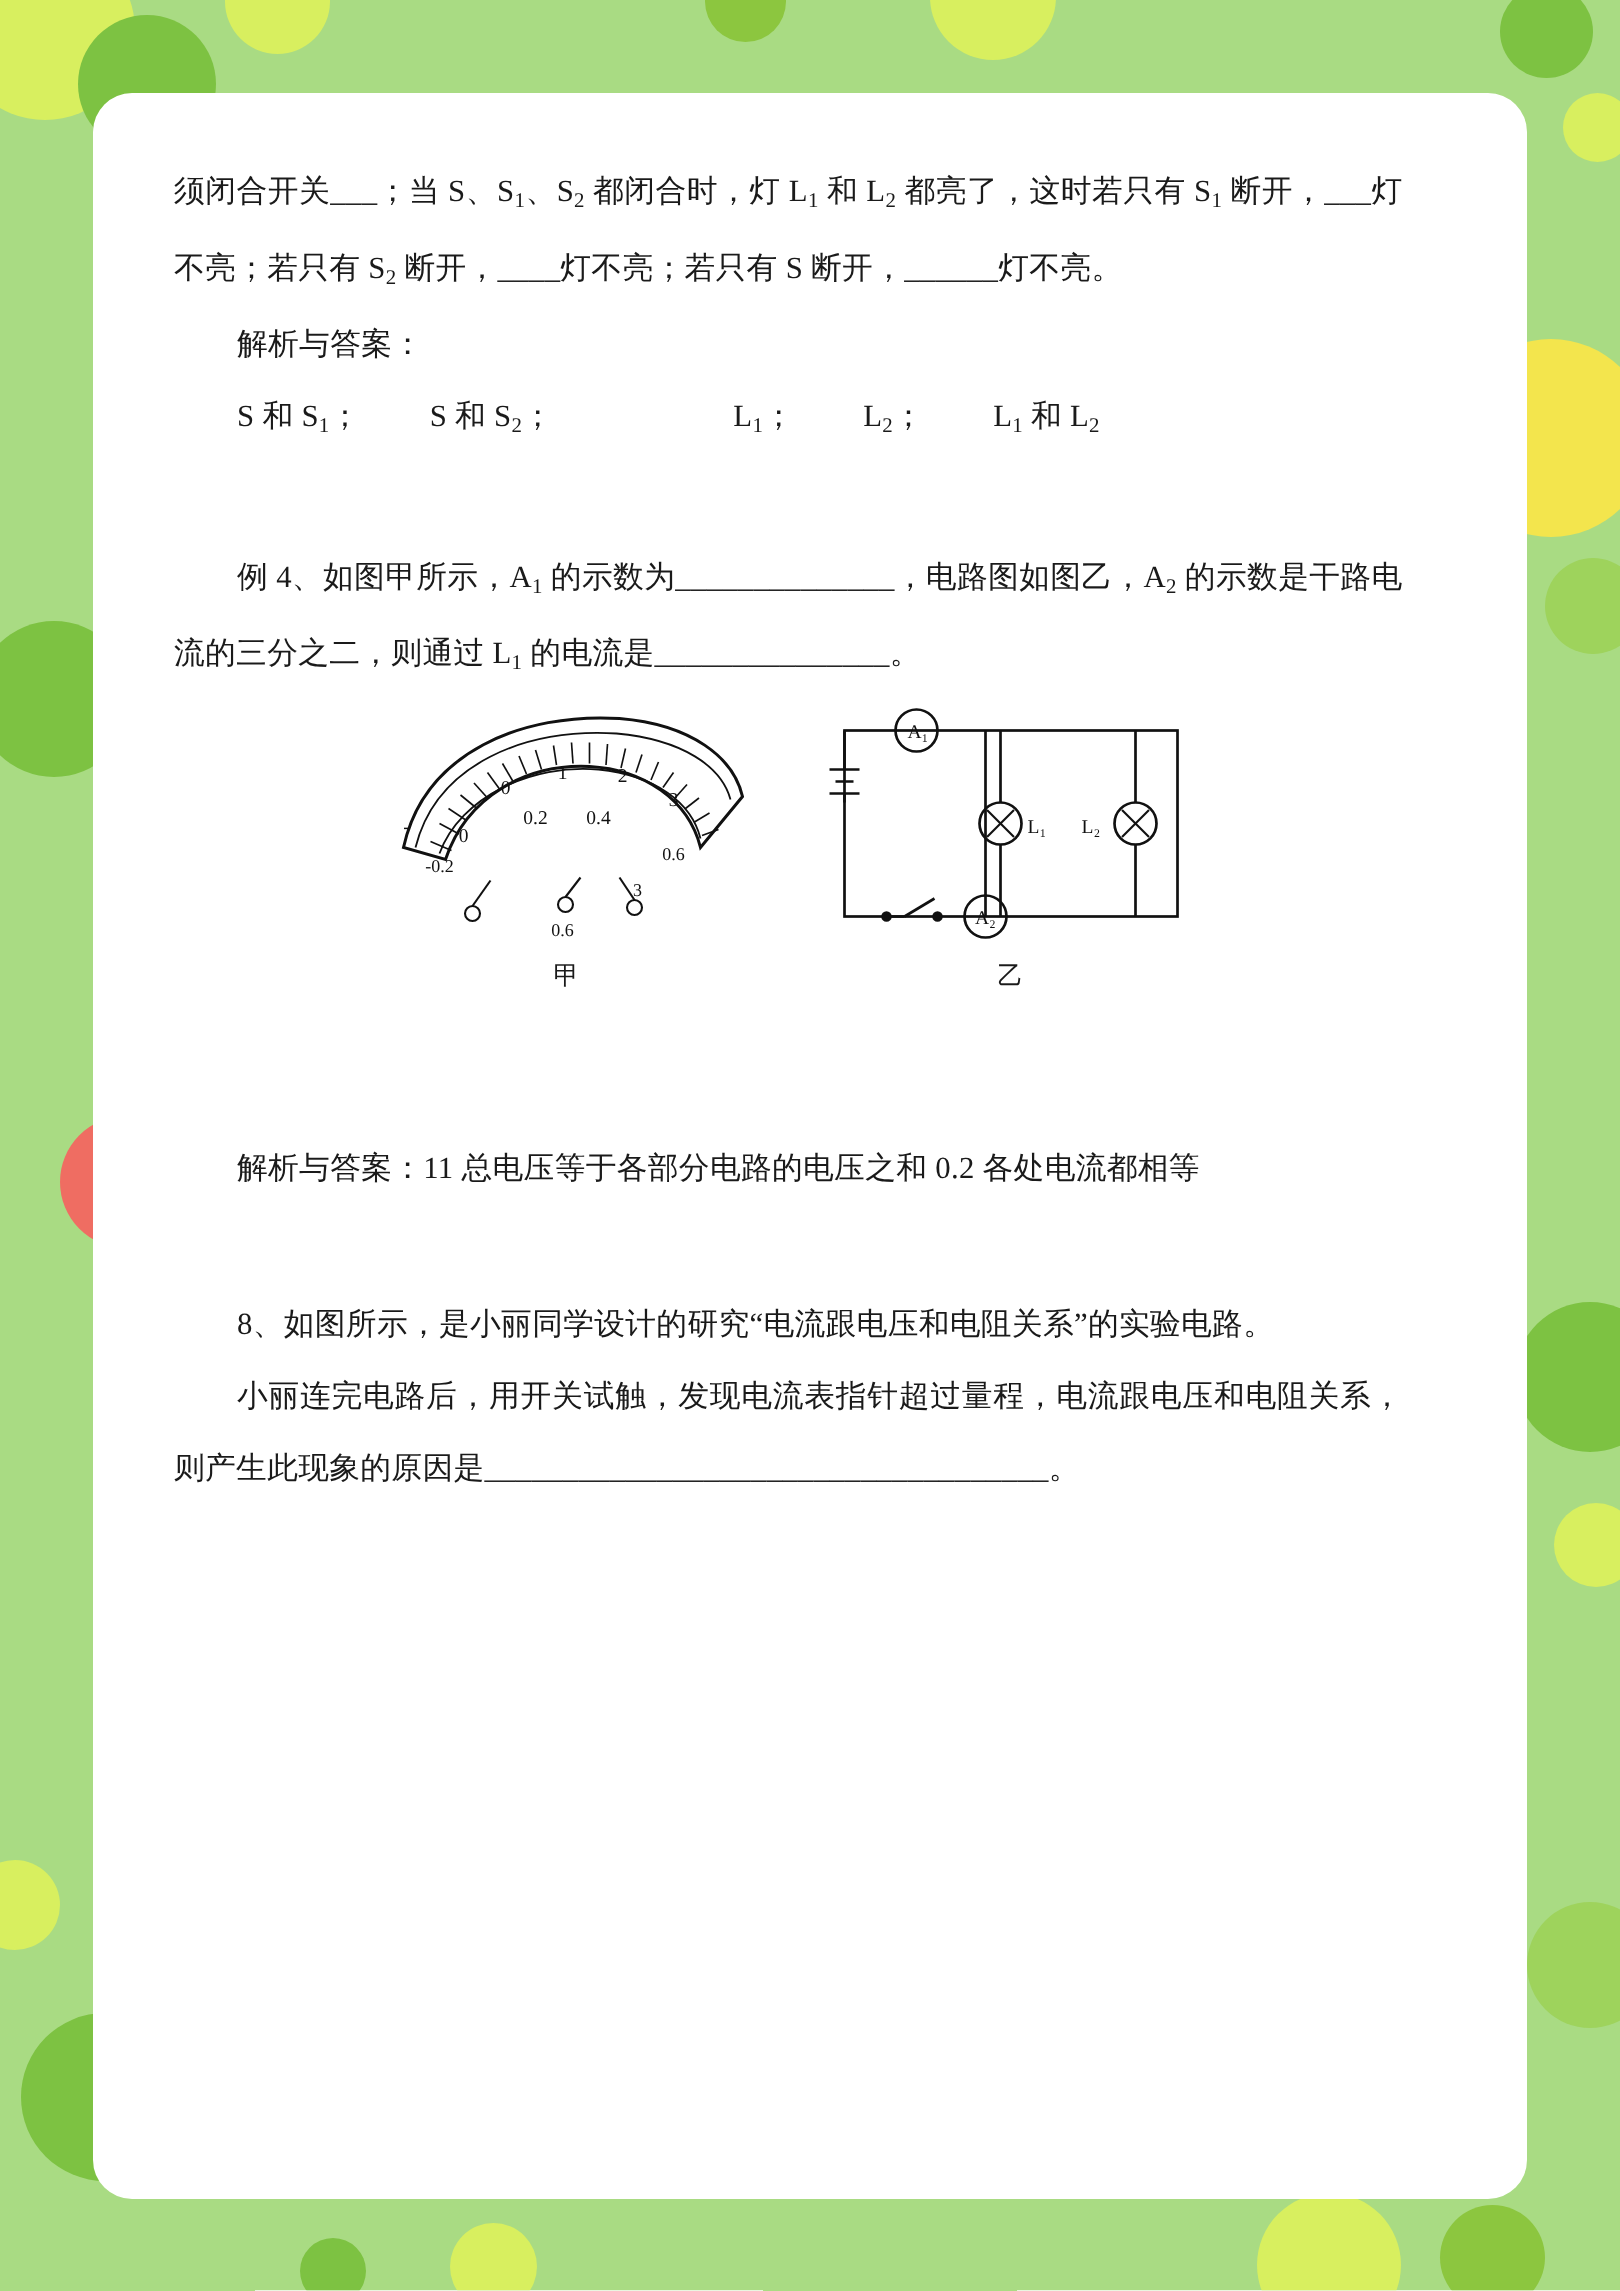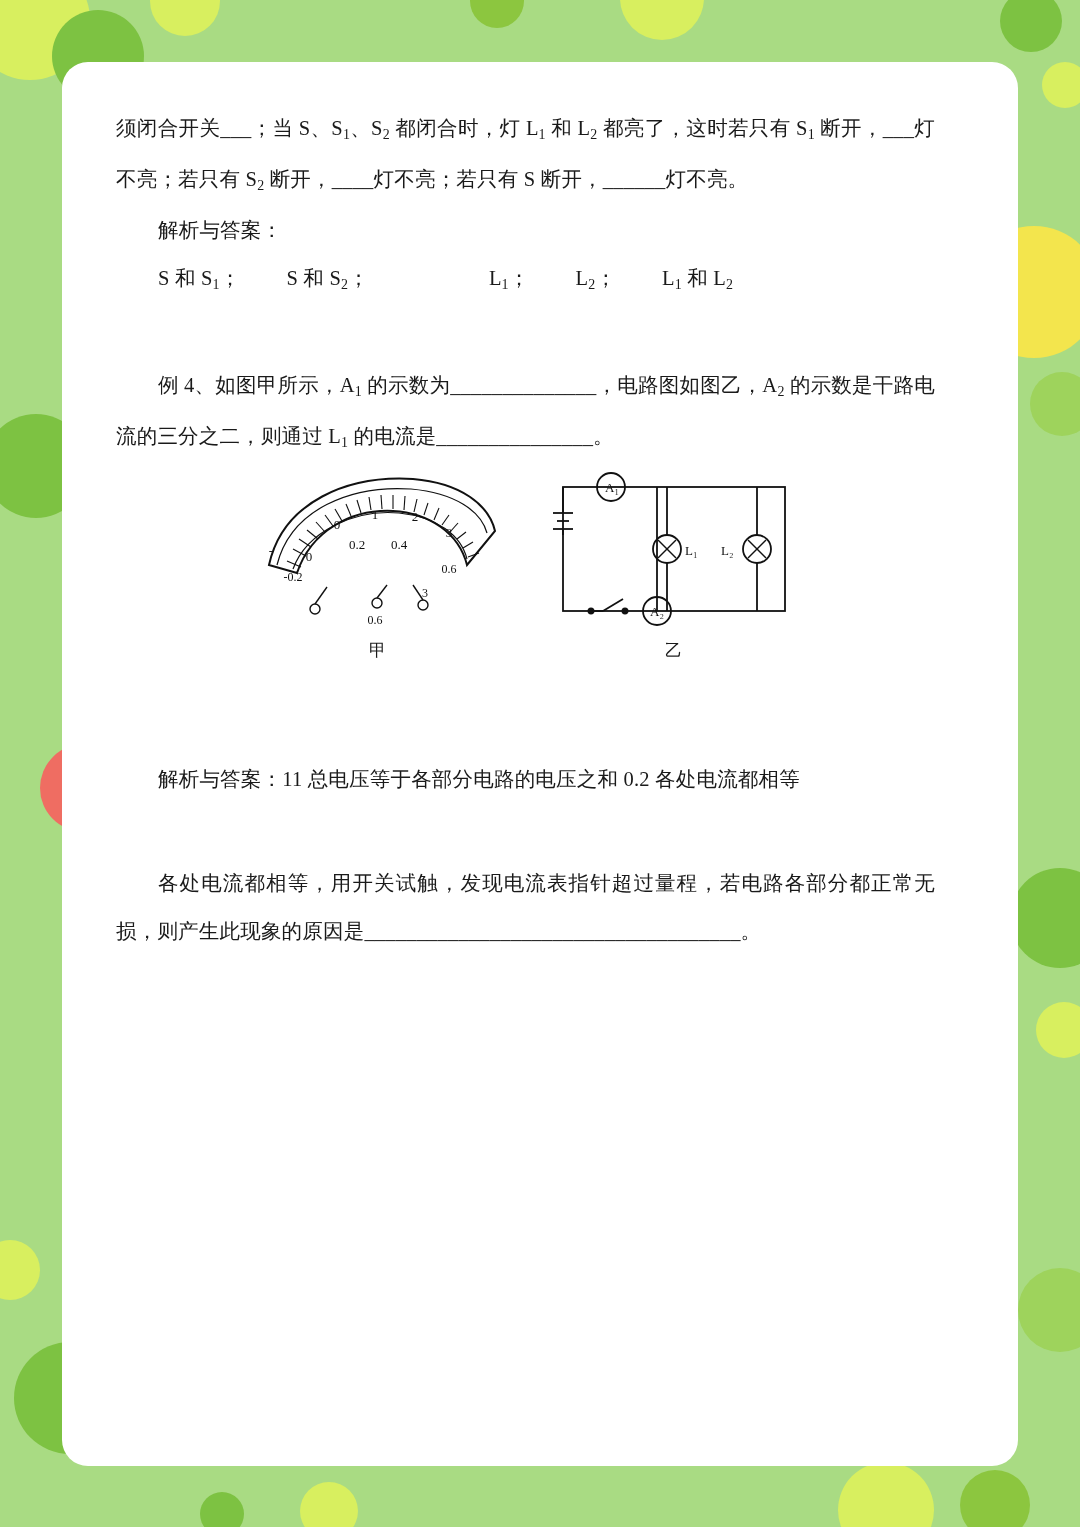--- a/index.html
+++ b/index.html
@@ -253,17 +253,18 @@
 
 
     <div class="gap-block-l"></div>
     <div class="gap-block"></div>
 
 
     <p class="p indent"><span class="bold">解析与答案：</span><span>11      总电压等于各部分电路的电压之和     0.2          各处电流都相等</span></p>
 
     <div class="gap-block-l"></div>
 
-
-    <p class="p indent">各处电流都相等，用开关试触，发现电流表指针超过量程，若电路各部分都正常无损，则产生此现象的原因是____________________________________。</p>
+    <p class="p indent"><span>8、</span><span>如图所示，是小丽同学设计的研究“电流跟电压和电阻关系”的实验电路。</span></p>
+
+    <p class="p indent">小丽连完电路后，用开关试触，发现电流表指针超过量程，电流跟电压和电阻关系，则产生此现象的原因是____________________________________。</p>
 
   </div>
 </div>
 
 </body></html>

